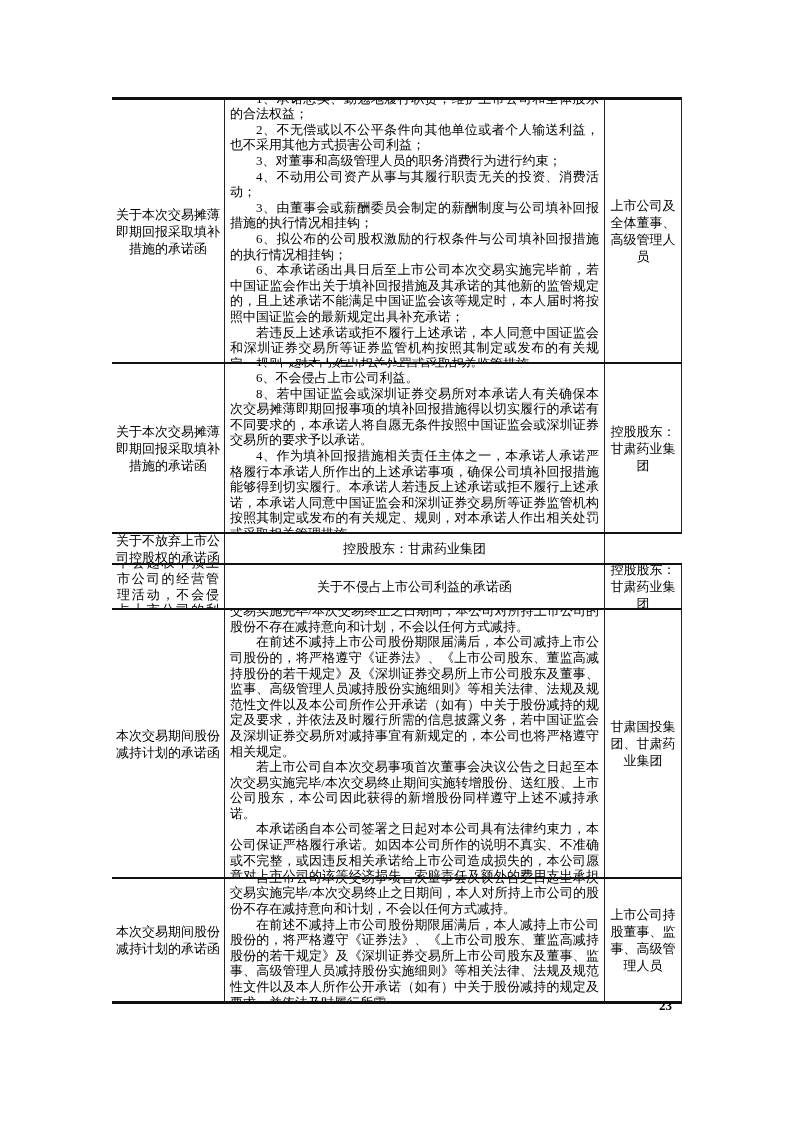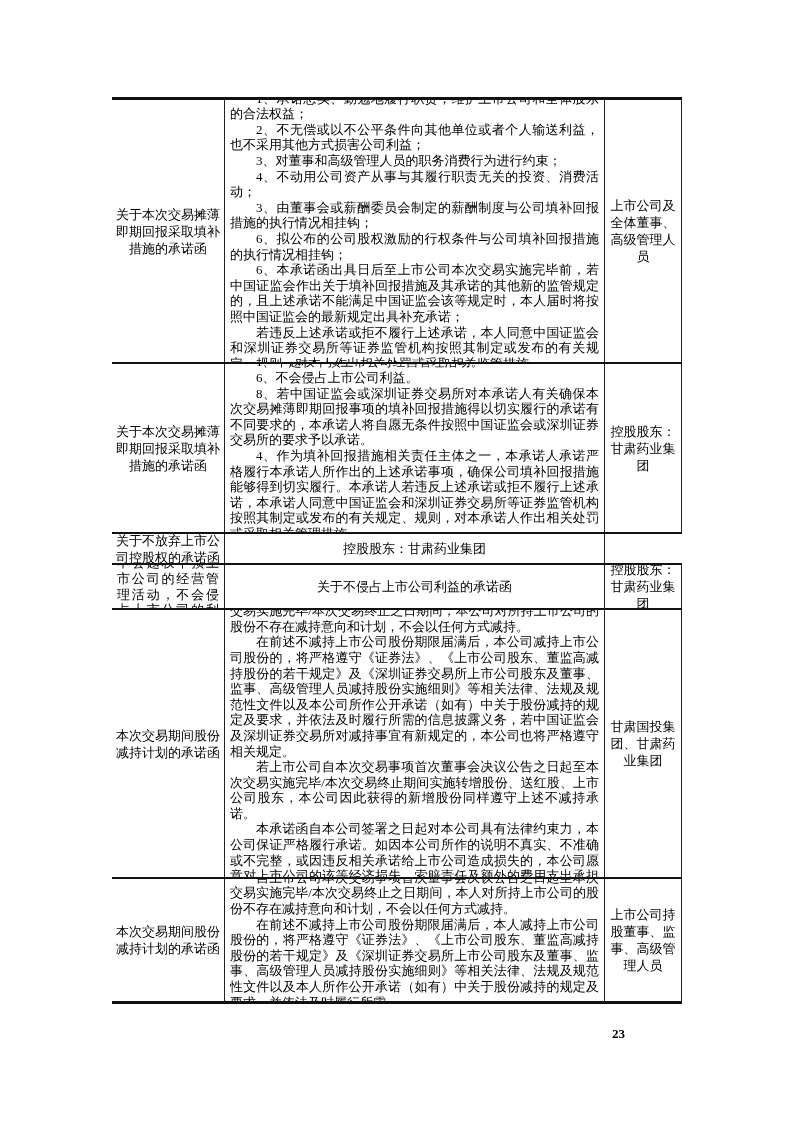--- a/index.html
+++ b/index.html
@@ -75,23 +75,24 @@
   .party-cell {
     display: flex;
     align-items: center;
     justify-content: center;
     text-align: center;
     line-height: 17px;
     padding: 12px 3px;
   }
   .page-number {
     position: absolute;
-    top: 1026px;
+    top: 998px;
     left: 612px;
     width: 60px;
+    text-align: right;
     font-size: 13px;
     font-weight: bold;
   }
 </style>
 </head>
 <body>
 
 <div class="page">
 
   <div class="commitment-table">

